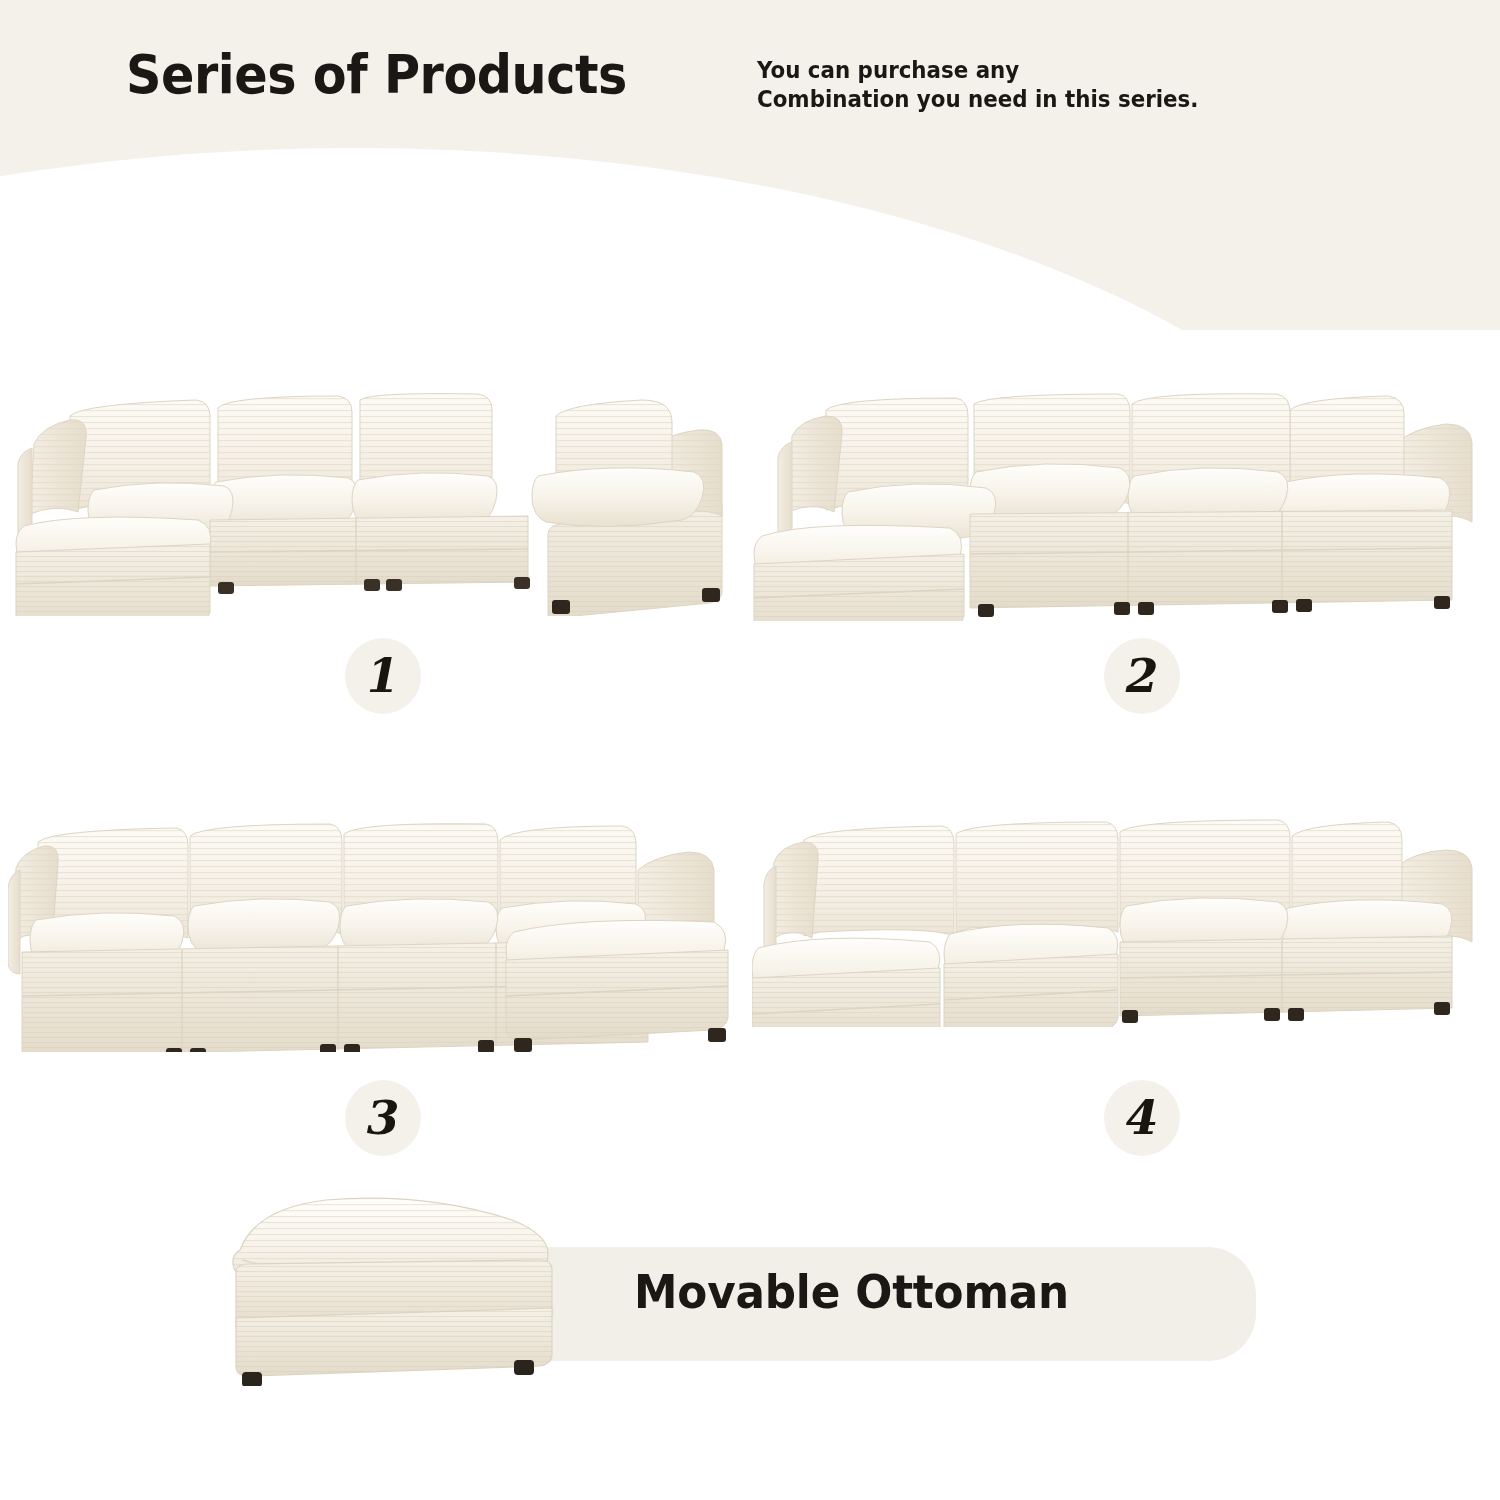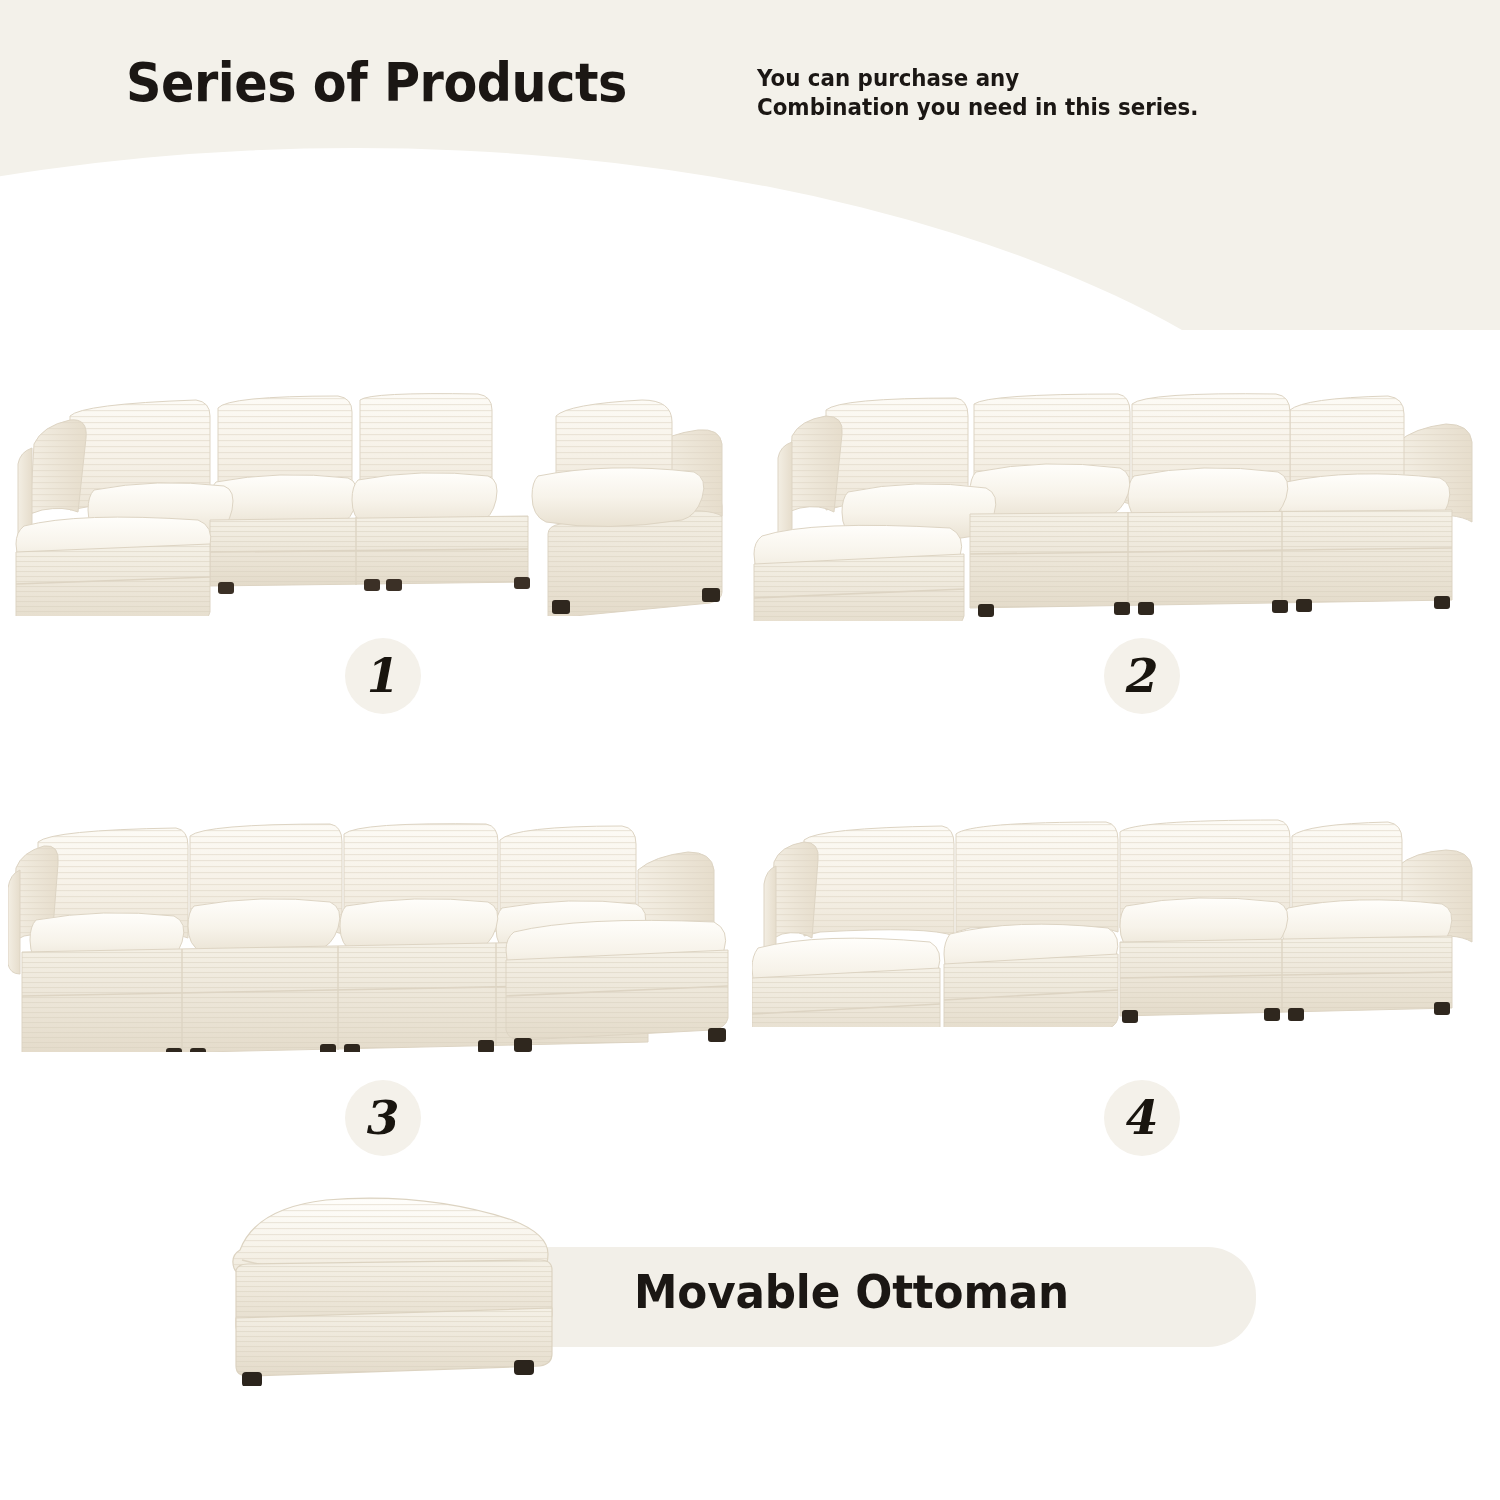--- a/index.html
+++ b/index.html
@@ -17,21 +17,21 @@
     overflow:hidden;
   }
   .header-cut{
     position:absolute;
     left:-720px;top:148px;
     width:2150px;height:1200px;
     background:#ffffff;
     border-radius:50% / 42%;
   }
   .header-text{
-    position:absolute;left:0;top:16px;width:1196px;height:150px;
+    position:absolute;left:0;top:8px;width:1196px;height:150px;
     z-index:3;
   }
   .title{
     position:absolute;left:126px;top:36px;
     font-family:"DejaVu Sans", sans-serif;
     font-weight:bold;
     font-size:53px;
     letter-spacing:-0.5px;
     color:#1b1714;
     transform:scaleX(0.93);
@@ -63,21 +63,21 @@
     font-weight:bold;
     font-style:italic;
     font-size:47px;
     color:#19150f;
     line-height:1;
     transform:translateY(-1px);
   }
   
   .pill{
     position:absolute;left:530px;top:1247px;
-    width:726px;height:100px;
+    width:726px;height:114px;
     background:#f2efe8;
     border-radius:10px 48px 48px 10px;
   }
   .pill-label{
     position:absolute;left:104px;top:17px;
     font-family:"DejaVu Sans", sans-serif;
     font-weight:bold;
     font-size:47px;
     color:#1b1714;
     letter-spacing:-0.2px;

